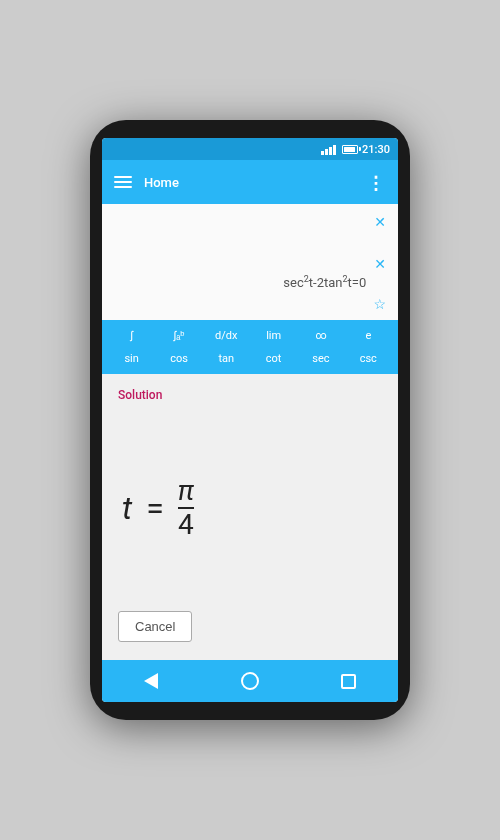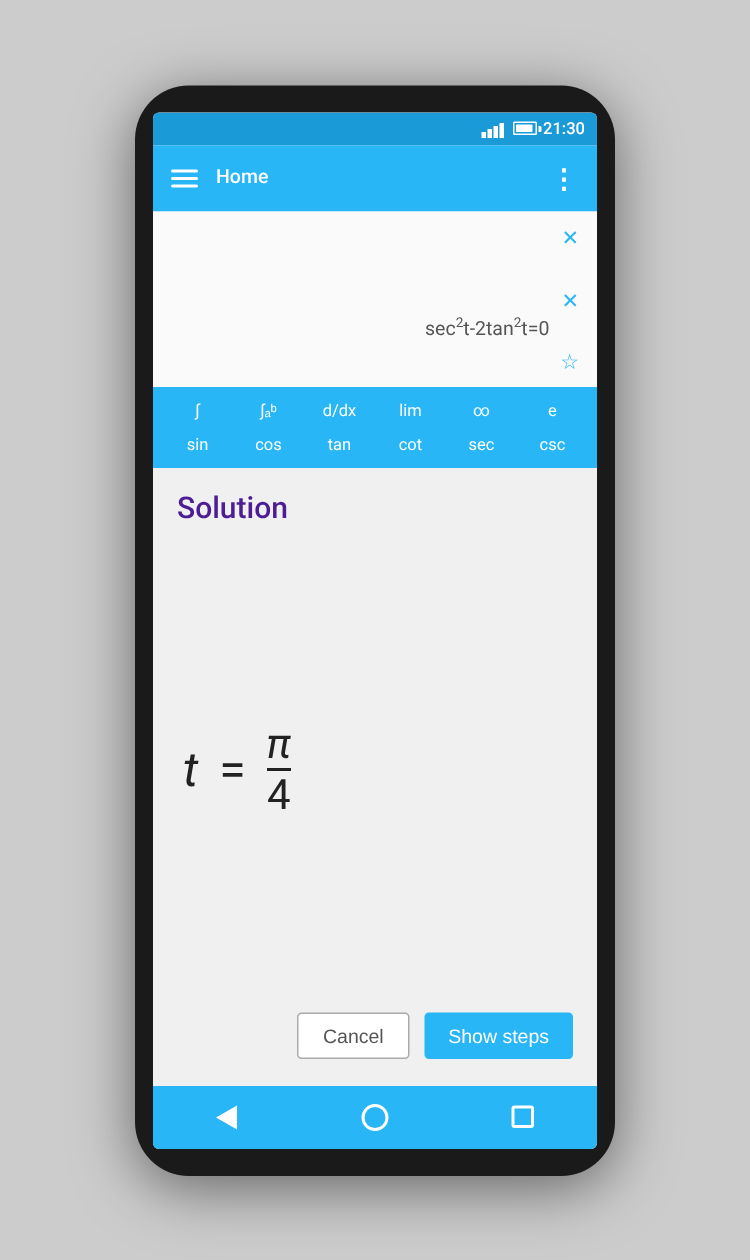--- a/index.html
+++ b/index.html
@@ -8,21 +8,21 @@
       background: #ccc;
       display: flex;
       justify-content: center;
       align-items: center;
       min-height: 100vh;
       font-family: 'Roboto', Arial, sans-serif;
     }
 
     .phone-outer {
       width: 320px;
-      height: 727px;
+      height: 600px;
       background: #1a1a1a;
       border-radius: 36px;
       padding: 18px 12px;
       box-shadow: 0 8px 40px rgba(0,0,0,0.5);
       display: flex;
       flex-direction: column;
       position: relative;
     }
 
     .phone-screen {
@@ -203,22 +203,22 @@
     
     .solution-panel {
       background: #f0f0f0;
       padding: 14px 16px;
       flex: 1;
       display: flex;
       flex-direction: column;
     }
 
     .solution-label {
-      font-size: 20px;
-      color: #4c1d95;
+      font-size: 12px;
+      color: #be185d;
       font-weight: 500;
       margin-bottom: 12px;
     }
 
     .solution-math {
       display: flex;
       align-items: center;
       gap: 14px;
       padding-left: 4px;
       flex: 1;
@@ -258,22 +258,22 @@
 
     .fraction-den {
       font-size: 28px;
       color: #222;
       line-height: 1;
     }
 
     
     .action-buttons {
       display: flex;
-      justify-content: flex-end;
-      gap: 10px;
+      justify-content: flex-start;
+      gap: 22px;
       padding: 10px 0 4px;
     }
 
     .btn-cancel {
       border: 1px solid #aaa;
       background: white;
       color: #555;
       padding: 7px 16px;
       border-radius: 3px;
       font-size: 13px;
@@ -421,21 +421,20 @@
           <span class="math-equals">=</span>
           <div class="fraction">
             <span class="fraction-num pi-symbol">π</span>
             <div class="fraction-line"></div>
             <span class="fraction-den">4</span>
           </div>
         </div>
 
         <div class="action-buttons">
           <button class="btn-cancel">Cancel</button>
-          <button class="btn-show-steps">Show steps</button>
         </div>
       </div>
 
     </div>
 
     <div class="bottom-nav">
       <div class="nav-btn">
         <div class="back-triangle"></div>
       </div>
       <div class="nav-btn">

